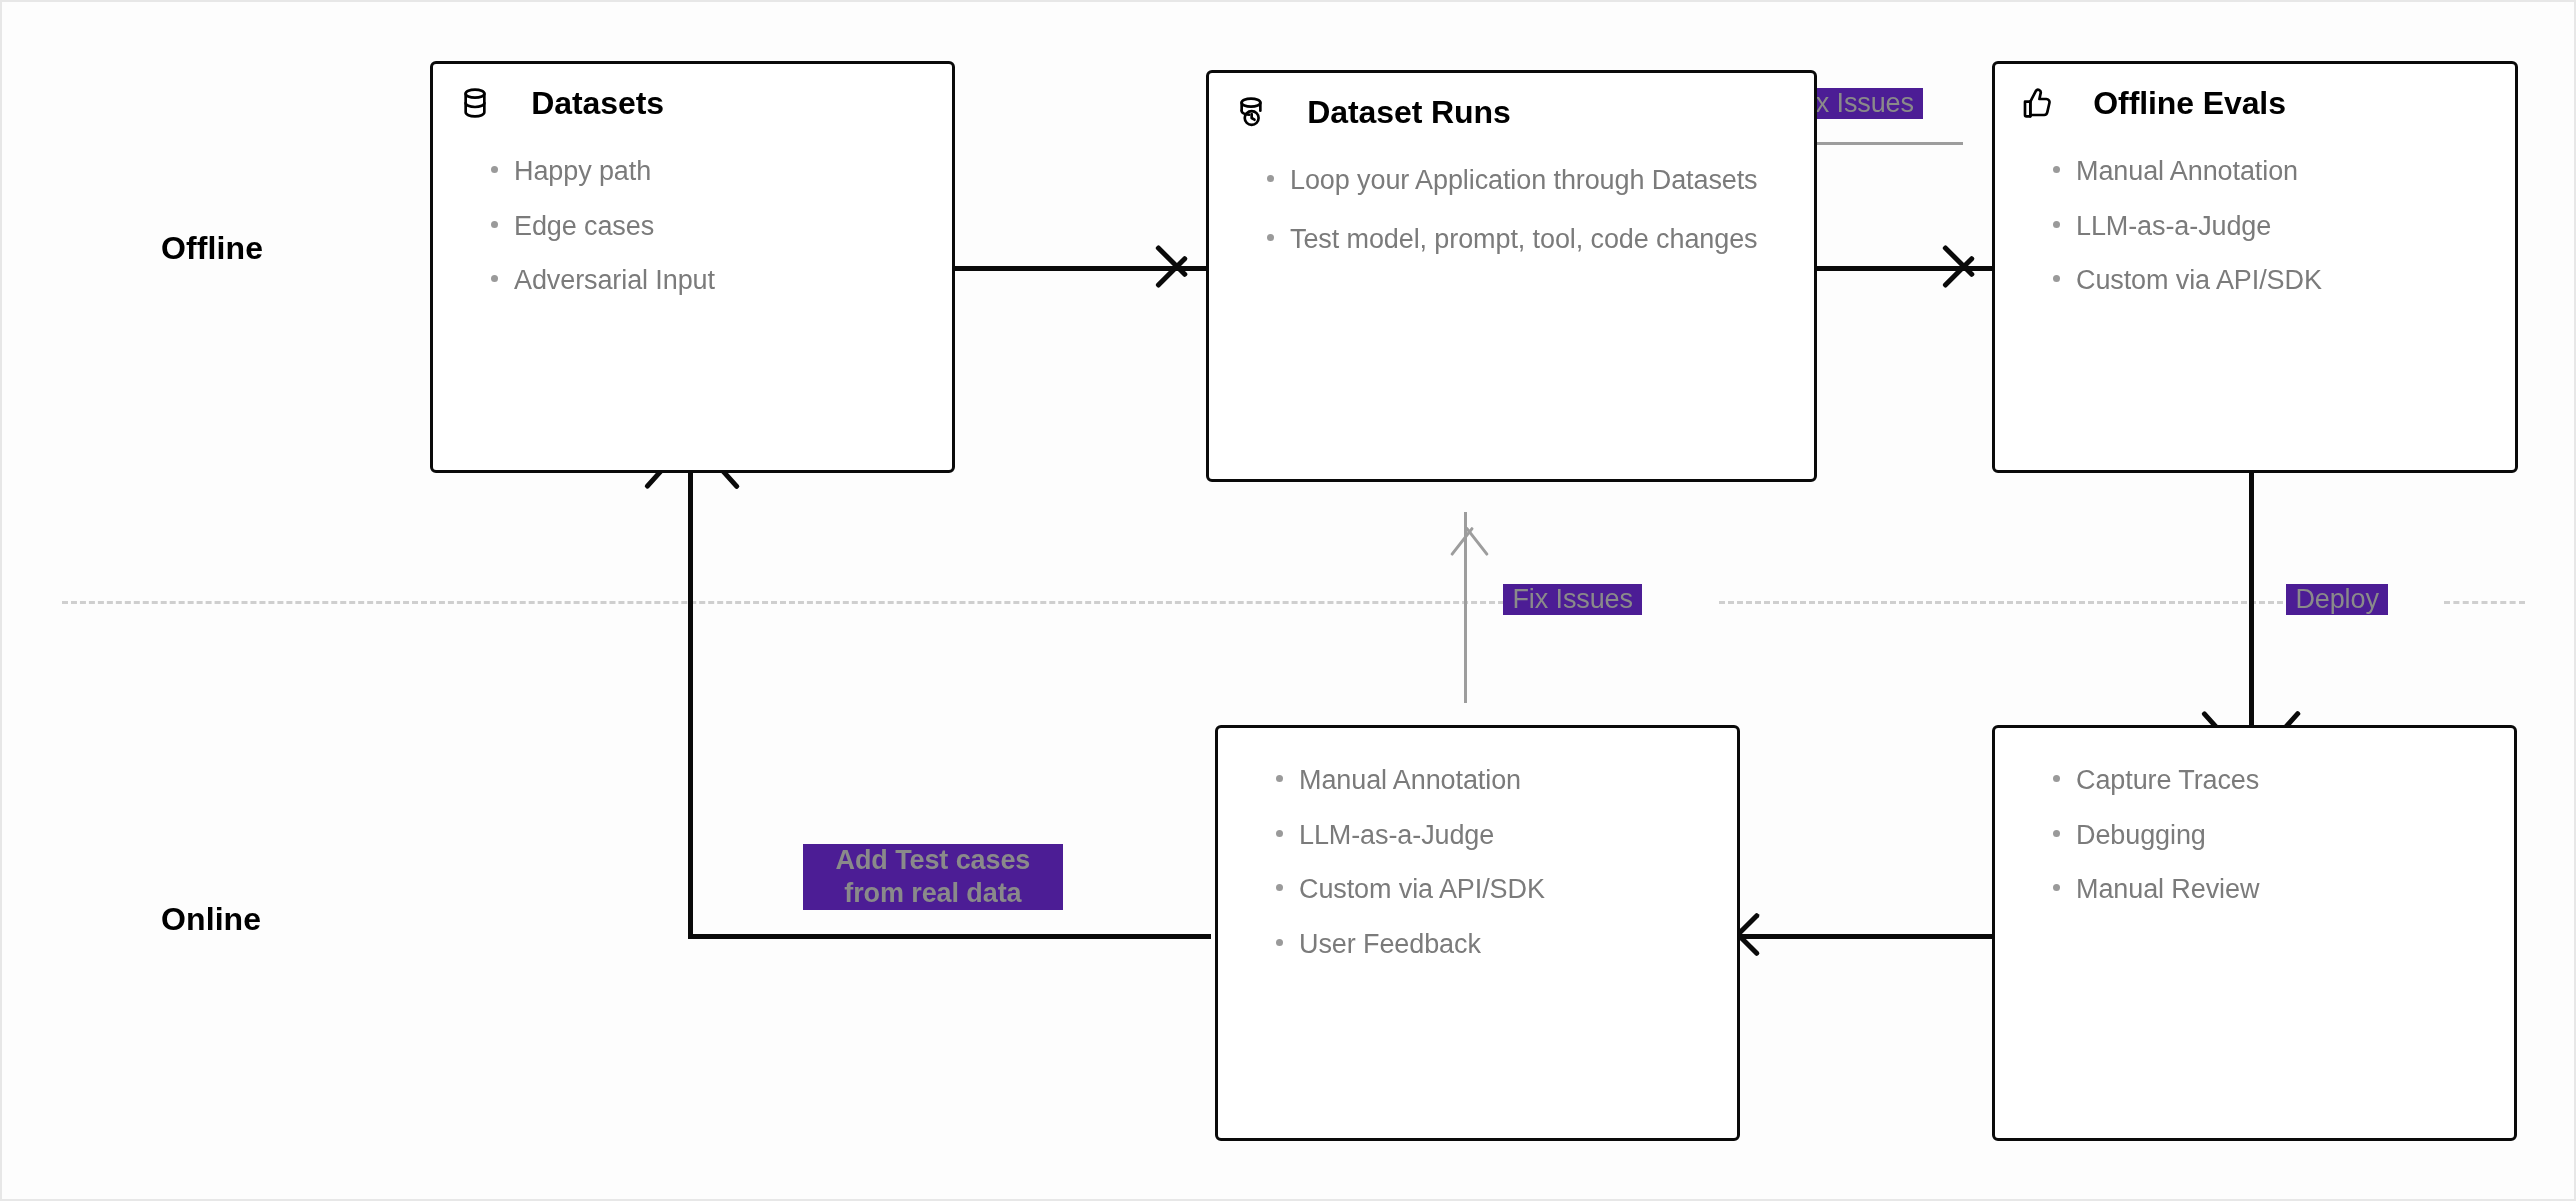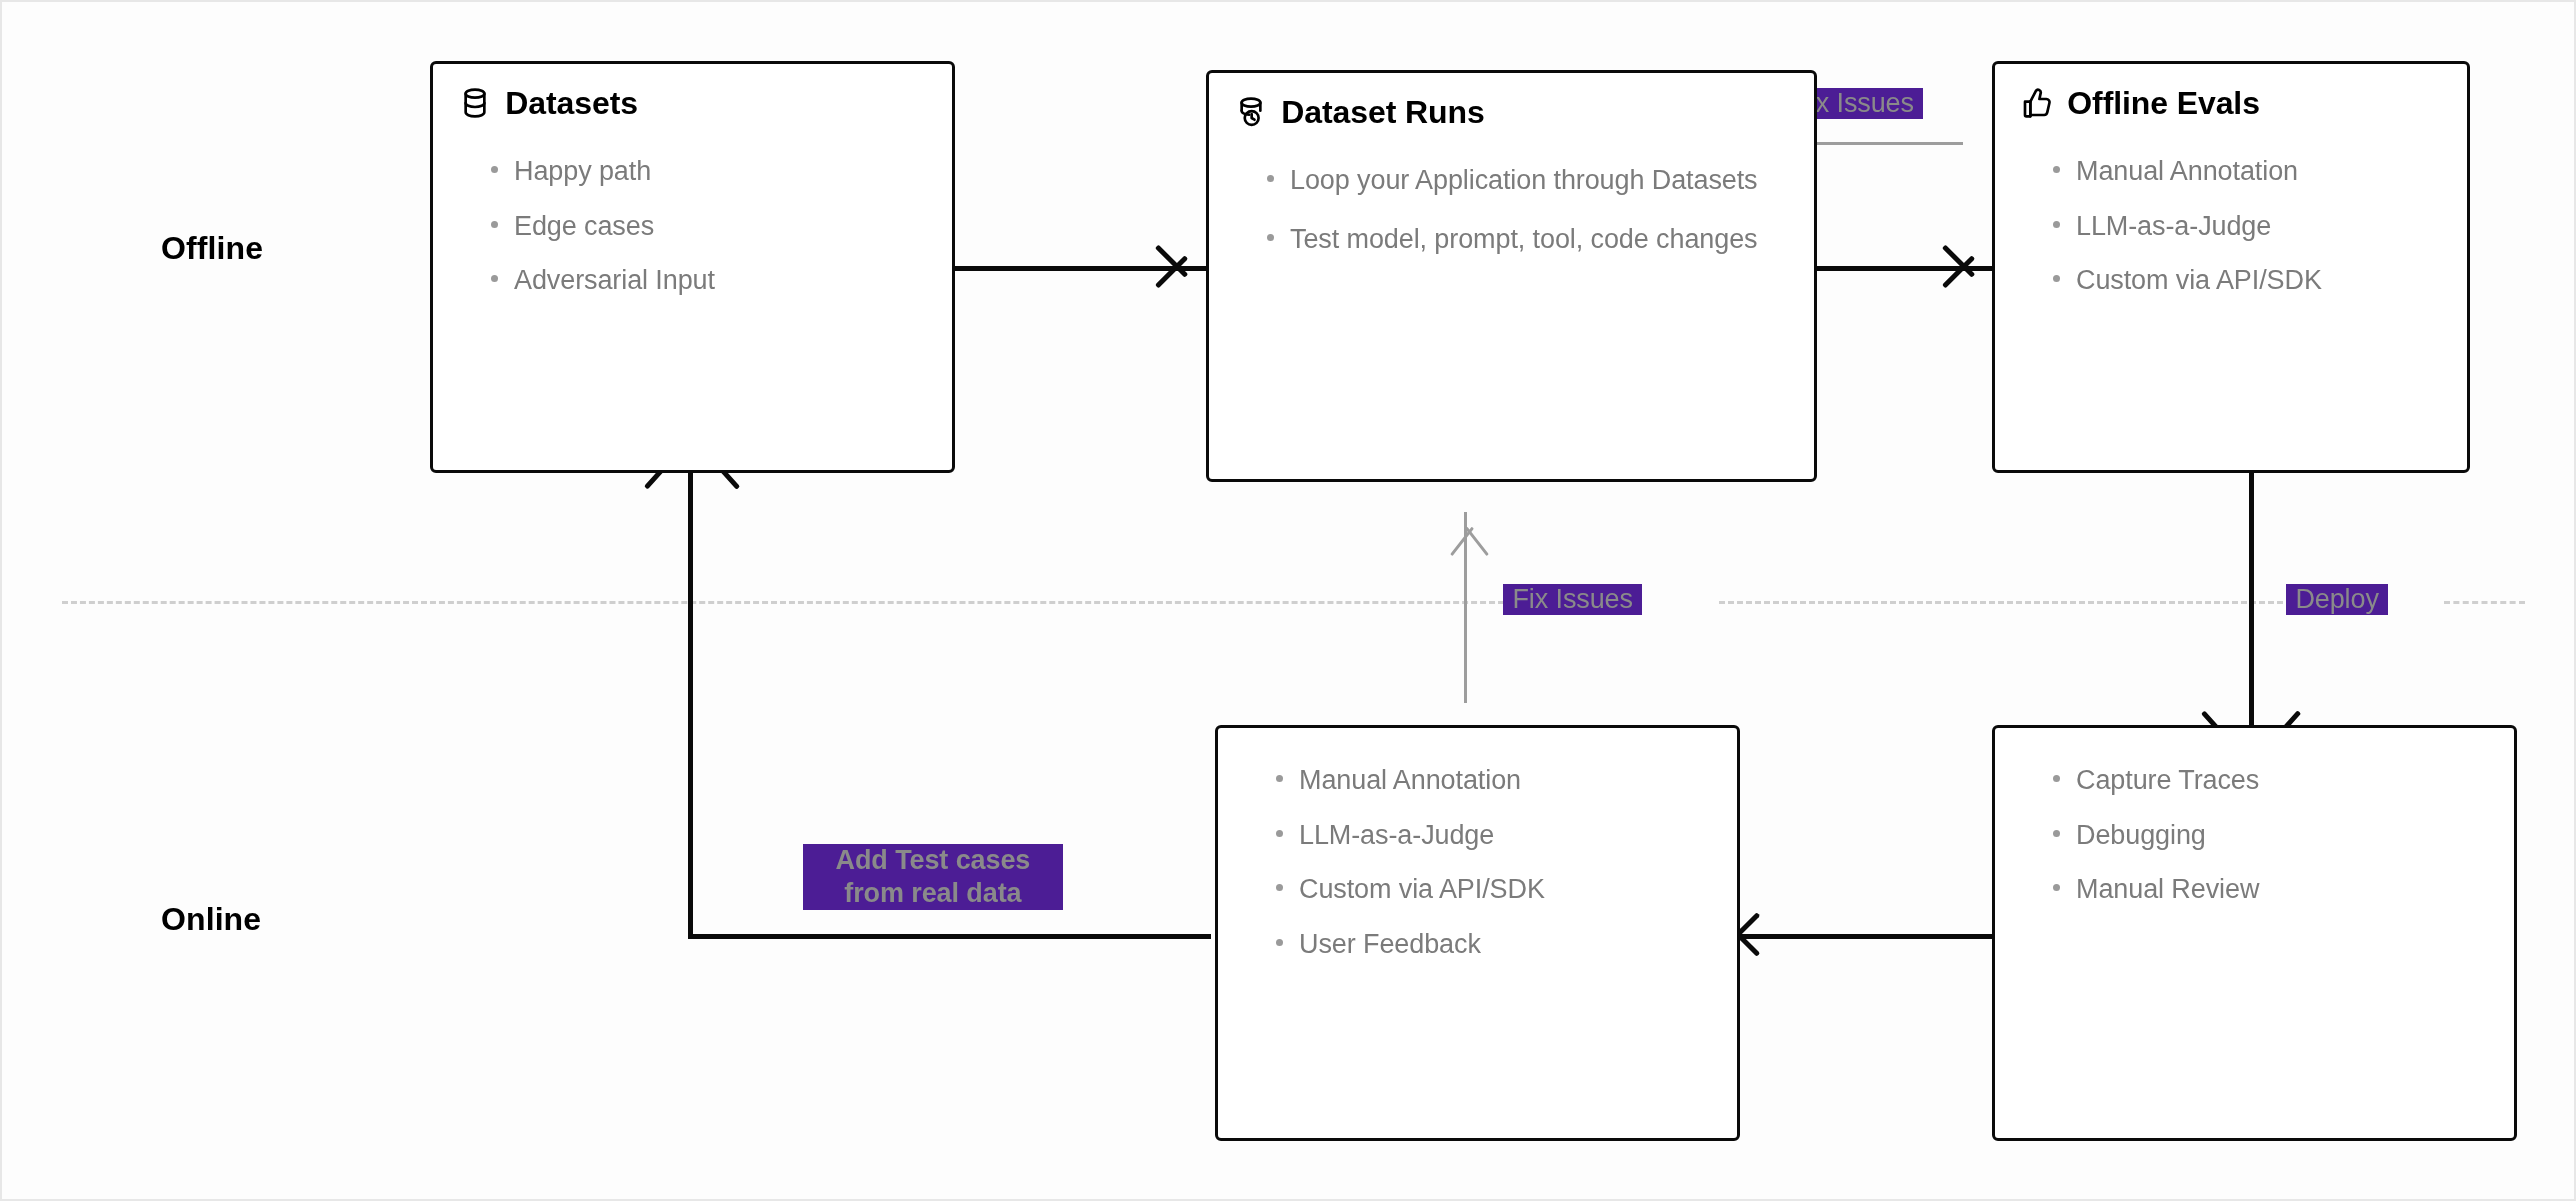--- a/index.html
+++ b/index.html
@@ -13,21 +13,21 @@
   .lane-label{position:absolute;font-size:32px;font-weight:bold;color:#000;
               letter-spacing:0.1px;white-space:nowrap;}
 
   
   .node{position:absolute;box-sizing:border-box;background:#fff;
         border:3.4px solid #0a0a0a;border-radius:6px;}
   .node-head{display:flex;align-items:center;gap:14.8px;
              padding:23px 0 0 25.5px;}
   .node-ico{width:32px;height:32px;flex:0 0 32px;display:block;}
   .node-title{font-size:32px;font-weight:bold;color:#000;white-space:nowrap;
-              letter-spacing:-0.1px;line-height:1;}
+              letter-spacing:-0.1px;line-height:1;margin-left:26px;}
   .bullets{list-style:none;margin:16px;padding:19px 28px 0 42px;}
   .bullets li{position:relative;font-size:27px;line-height:1.28;color:#7b7b7b;
               margin-bottom:20px;padding-left:23px;letter-spacing:-0.1px;}
   .bullets li::before{content:"";position:absolute;left:0;top:12px;
               width:7.4px;height:7.4px;border-radius:50%;background:#9a9a9a;}
   .bullets.tight li{margin-bottom:24px;}
 
   
   .edge{position:absolute;}
   .hline{position:absolute;height:4.7px;background:#0a0a0a;}
@@ -137,21 +137,21 @@
         </svg>
       </span>
       <span class="node-title">Dataset Runs</span>
     </div>
     <ul class="bullets tight">
       <li>Loop your Application through Datasets</li>
       <li>Test model, prompt, tool, code changes</li>
     </ul>
   </div>
 
-  <div class="node" style="left:1990px;top:59px;width:478px;height:412px;">
+  <div class="node" style="left:1990px;top:59px;width:526px;height:412px;">
     <div class="node-head">
       <span class="node-ico">
         <svg viewBox="0 0 24 24" width="32" height="32" fill="none" stroke="#000" stroke-width="2" stroke-linecap="round" stroke-linejoin="round">
           <path d="M7 22V11"></path>
           <path d="M3 11h4v11H4a1 1 0 0 1-1-1V11z"></path>
           <path d="M7 11l4.2-8.1a2 2 0 0 1 3.6 1.5L13.8 9H19a2.4 2.4 0 0 1 2.3 3l-1.6 7a2.4 2.4 0 0 1-2.3 2H7"></path>
         </svg>
       </span>
       <span class="node-title">Offline Evals</span>
     </div>

